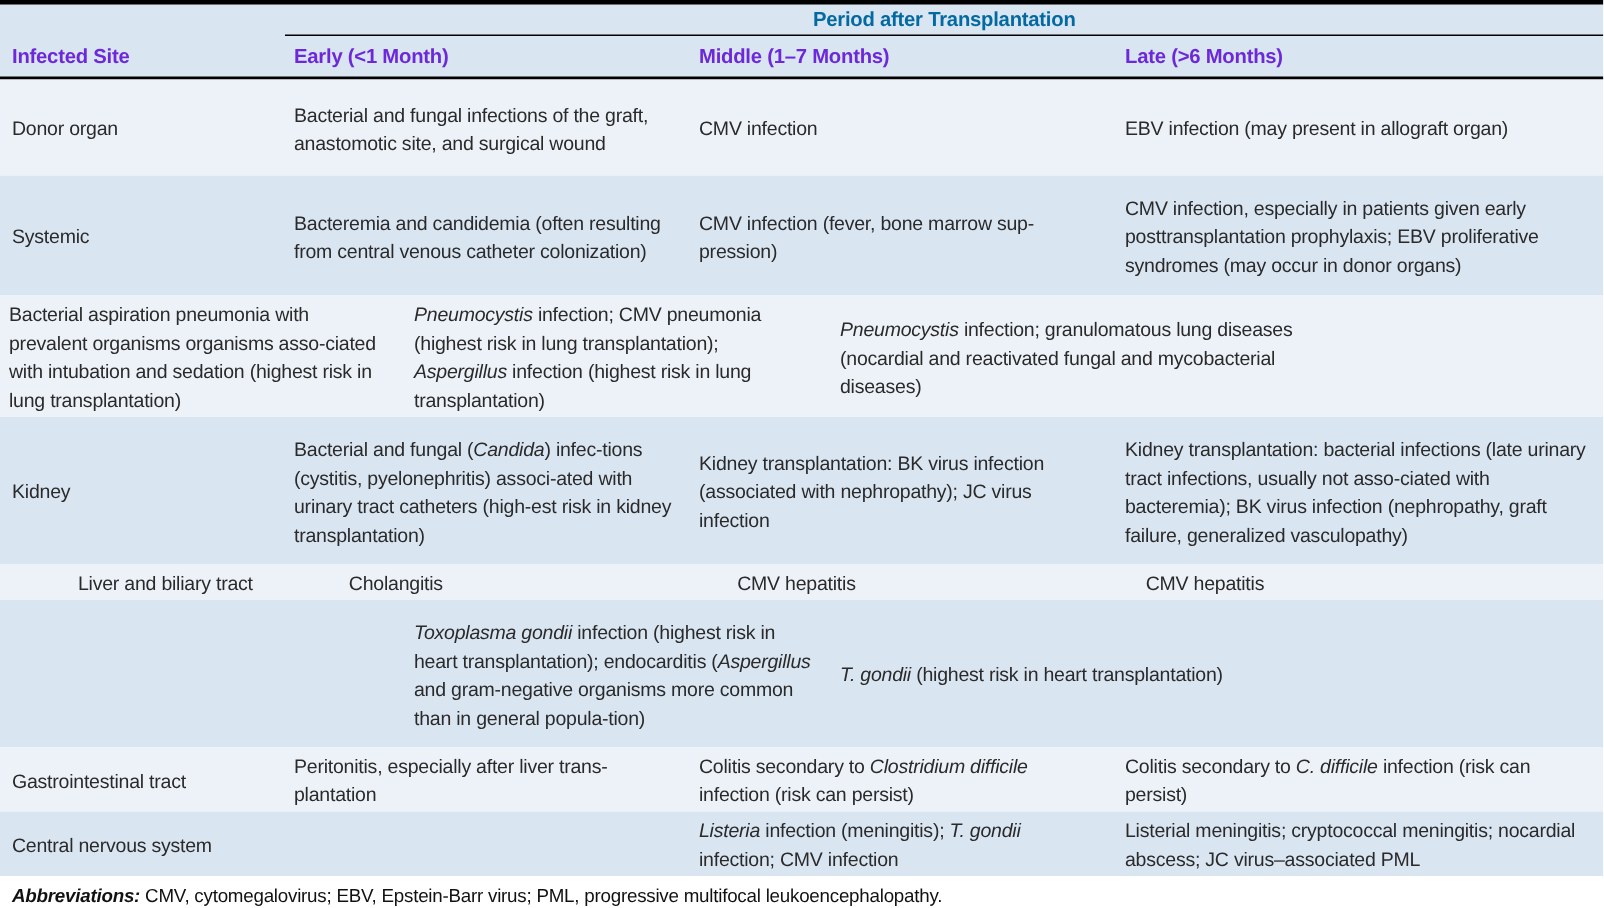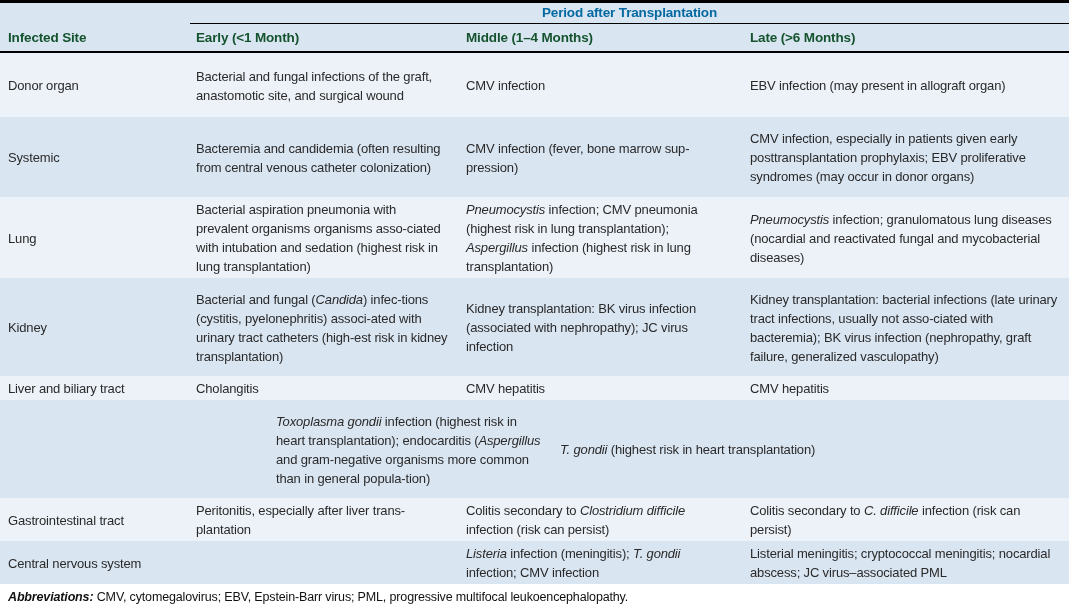--- a/index.html
+++ b/index.html
@@ -21,34 +21,34 @@
     border-bottom:2.5px solid var(--rule);
   }
   .spanner-row{display:flex;}
   .spanner-spacer{width:190px;}
   .spanner{
     flex:1;text-align:center;font-weight:bold;color:#0369a1;
     padding:1px 0 1px;border-bottom:1.5px solid var(--rule);
     font-size:13.5px;line-height:18px;
   }
   .cols-row{display:flex;}
-  .cols-row .cell{font-weight:bold;color:#14532d;font-size:13.5px;padding-top:4px;padding-bottom:4px;}
+  .cols-row .cell{font-weight:bold;color:#6d28d9;font-size:13.5px;padding-top:4px;padding-bottom:4px;}
   .cell{box-sizing:border-box;padding:3px 12px 2px 6px;}
   .cell.site{width:190px;padding-left:8px;}
   .cell.early{width:270px;}
   .cell.middle{width:284px;}
   .cell.late{width:325px;padding-right:4px;}
   .trow{display:flex;align-items:center;}
   .trow.odd{background:var(--row_light);}
   .trow.even{background:var(--row_dark);}
   .tbody .trow:nth-child(1){min-height:64px;}
   .tbody .trow:nth-child(2){min-height:80px;}
   .tbody .trow:nth-child(3){min-height:80px;}
   .tbody .trow:nth-child(4){min-height:98px;}
-  .tbody .trow:nth-child(5){min-height:24px;}
+  .tbody .trow:nth-child(5){min-height:24px;padding-left:44px;}
   .tbody .trow:nth-child(6){min-height:98px;}
   .tbody .trow:nth-child(7){min-height:43px;}
   .tbody .trow:nth-child(8){min-height:43px;}
   .it{font-style:italic;}
   .footnote{
     padding:5px 8px 0;font-size:12.5px;line-height:16px;color:#111;
   }
   .footnote .ab{font-weight:bold;font-style:italic;}
 </style>
 </head>
@@ -57,21 +57,21 @@
 <div class="page">
 
   <div class="thead">
     <div class="spanner-row">
       <div class="spanner-spacer"></div>
       <div class="spanner">Period after Transplantation</div>
     </div>
     <div class="cols-row">
       <div class="cell site">Infected Site</div>
       <div class="cell early">Early (&lt;1 Month)</div>
-      <div class="cell middle">Middle (1–4 Months)</div>
+      <div class="cell middle">Middle (1–7 Months)</div>
       <div class="cell late">Late (&gt;6 Months)</div>
     </div>
   </div>
 
   <div class="tbody">
 
     <div class="trow odd">
       <div class="cell site">Donor organ</div>
       <div class="cell early"><span>Bacterial and fungal infections of the graft, anastomotic site, and surgical wound</span></div>
       <div class="cell middle"><span>CMV infection</span></div>
@@ -79,21 +79,20 @@
     </div>
 
     <div class="trow even">
       <div class="cell site">Systemic</div>
       <div class="cell early"><span>Bacteremia and candidemia (often resulting from central venous catheter colonization)</span></div>
       <div class="cell middle"><span>CMV infection (fever, bone marrow sup-pression)</span></div>
       <div class="cell late"><span>CMV infection, especially in patients given early posttransplantation prophylaxis; EBV proliferative syndromes (may occur in donor organs)</span></div>
     </div>
 
     <div class="trow odd">
-      <div class="cell site">Lung</div>
       <div class="cell early"><span>Bacterial aspiration pneumonia with prevalent organisms organisms asso-ciated with intubation and sedation (highest risk in lung transplantation)</span></div>
       <div class="cell middle"><span class="it">Pneumocystis</span><span> infection; CMV pneumonia (highest risk in lung transplantation); </span><span class="it">Aspergillus</span><span> infection (highest risk in lung transplantation)</span></div>
       <div class="cell late"><span class="it">Pneumocystis</span><span> infection; granulomatous lung diseases (nocardial and reactivated fungal and mycobacterial diseases)</span></div>
     </div>
 
     <div class="trow even">
       <div class="cell site">Kidney</div>
       <div class="cell early"><span>Bacterial and fungal (</span><span class="it">Candida</span><span>) infec-tions (cystitis, pyelonephritis) associ-ated with urinary tract catheters (high-est risk in kidney transplantation)</span></div>
       <div class="cell middle"><span>Kidney transplantation: BK virus infection (associated with nephropathy); JC virus infection</span></div>
       <div class="cell late"><span>Kidney transplantation: bacterial infections (late urinary tract infections, usually not asso-ciated with bacteremia); BK virus infection (nephropathy, graft failure, generalized vasculopathy)</span></div>

